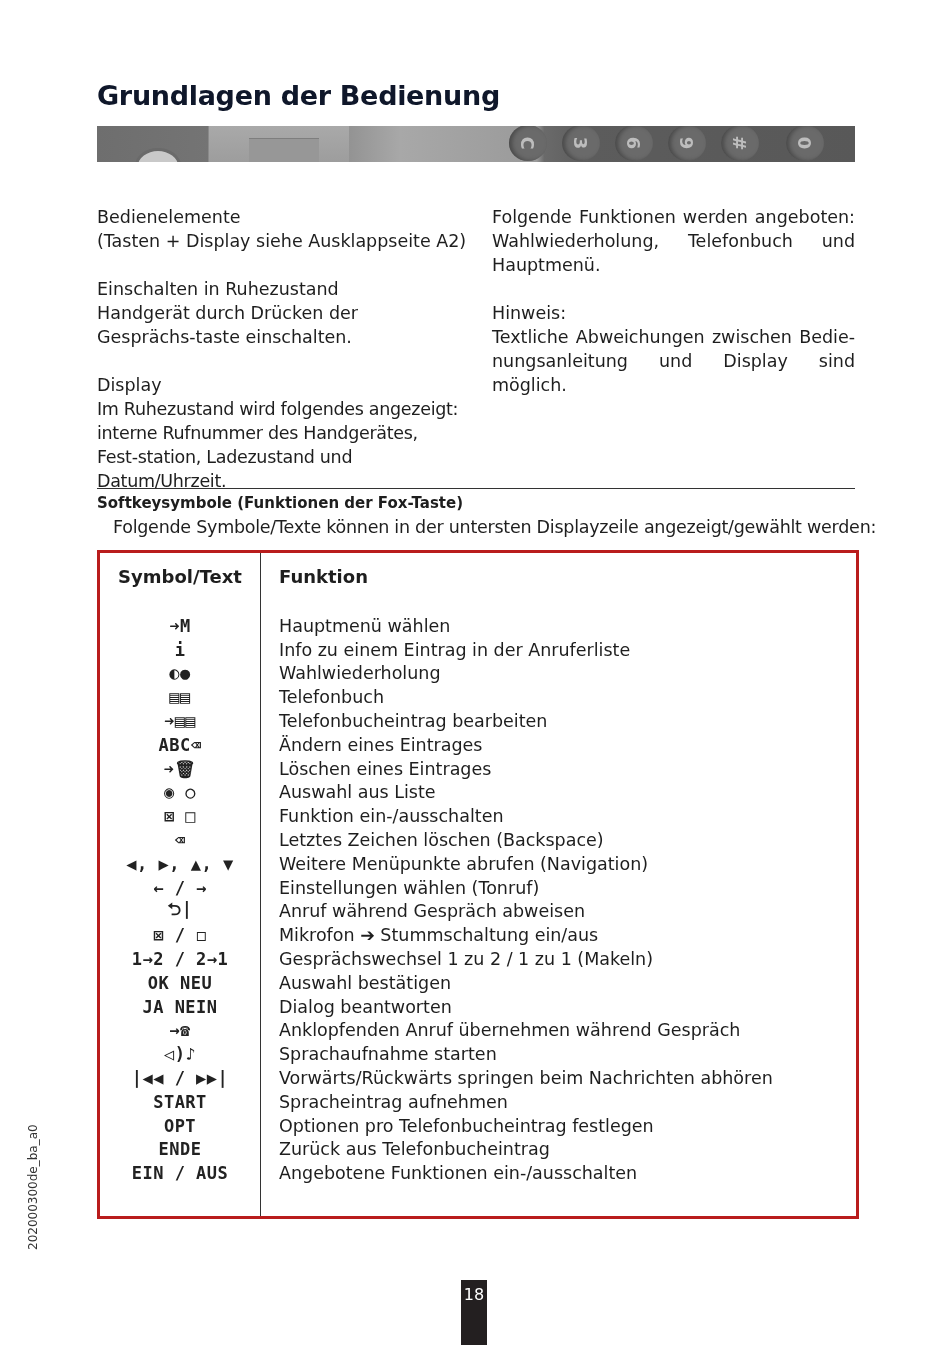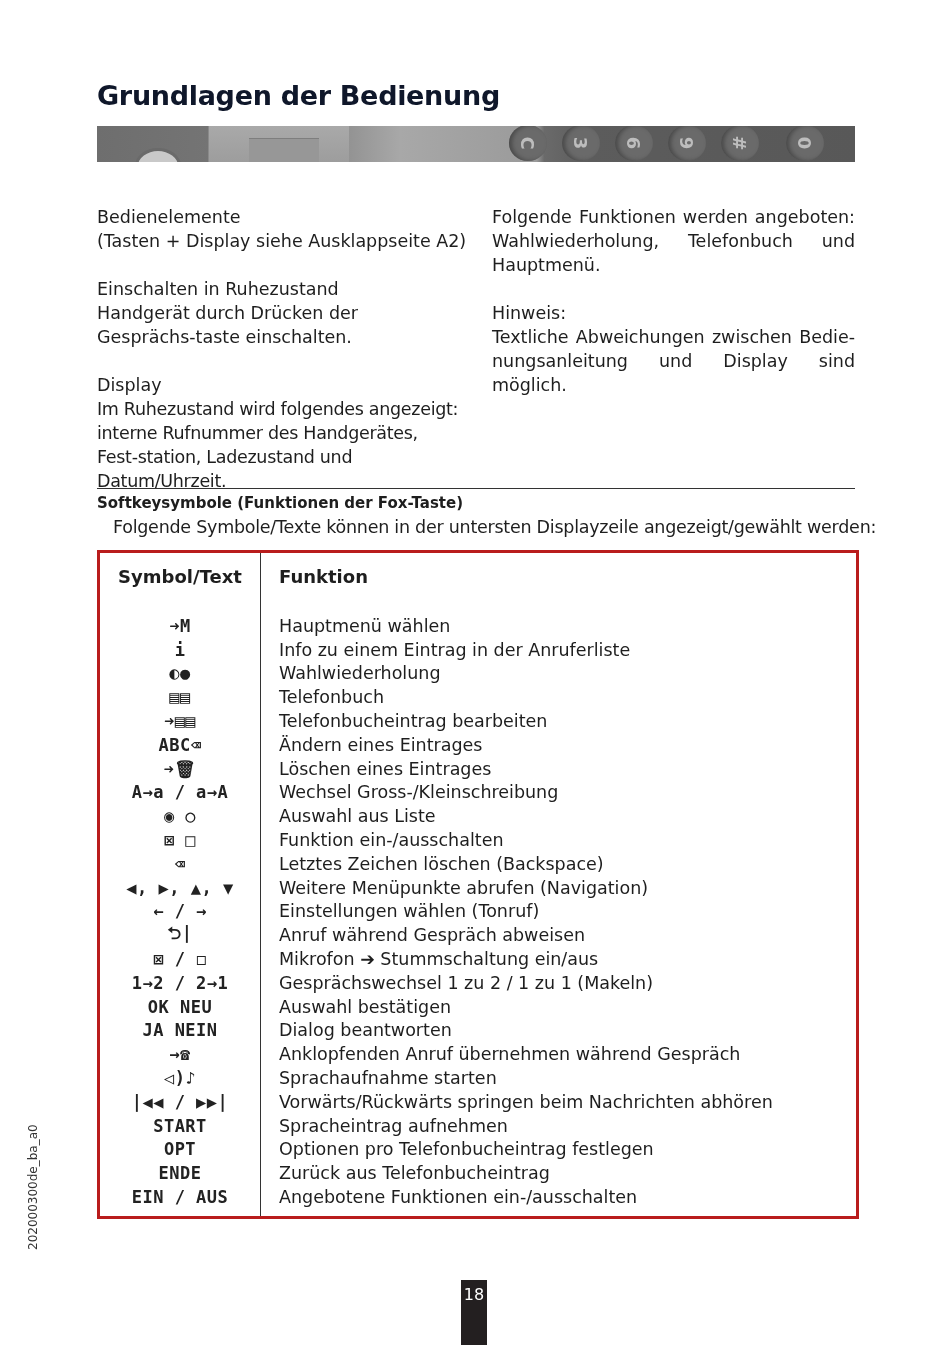--- a/index.html
+++ b/index.html
@@ -100,24 +100,20 @@
       </div>
       <div class="row">
         <div class="sym">ABC⌫</div>
         <div class="fn">Ändern eines Eintrages</div>
       </div>
       <div class="row">
         <div class="sym">➜🗑</div>
         <div class="fn">Löschen eines Eintrages</div>
       </div>
       <div class="row">
-        <div class="sym">A→a / a→A</div>
-        <div class="fn">Wechsel Gross-/Kleinschreibung</div>
-      </div>
-      <div class="row">
         <div class="sym">◉  ○</div>
         <div class="fn">Auswahl aus Liste</div>
       </div>
       <div class="row">
         <div class="sym">⊠  □</div>
         <div class="fn">Funktion ein-/ausschalten</div>
       </div>
       <div class="row">
         <div class="sym">⌫</div>
         <div class="fn">Letztes Zeichen löschen (Backspace)</div>

